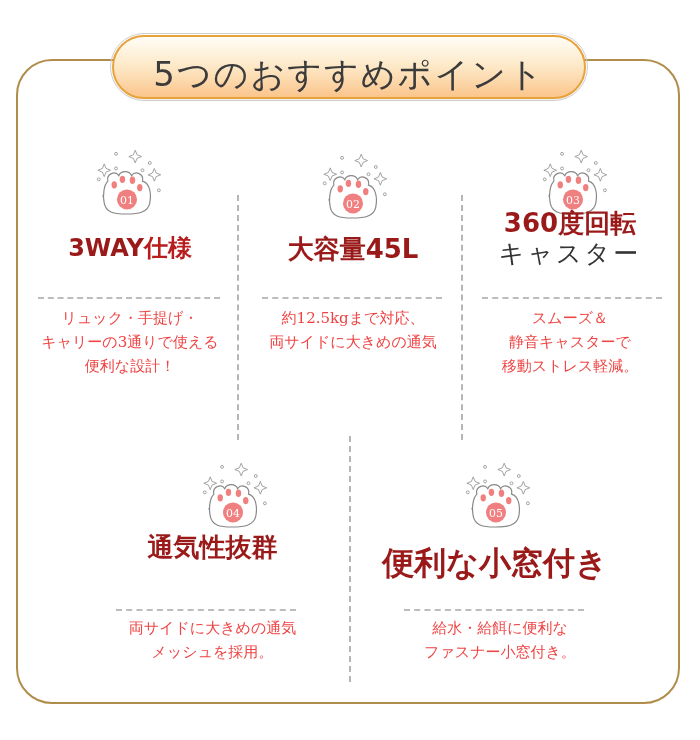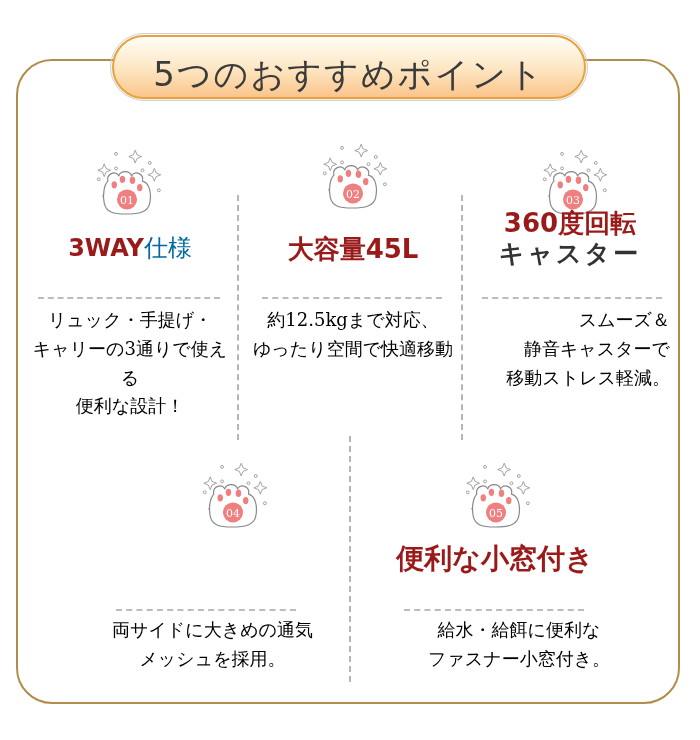--- a/index.html
+++ b/index.html
@@ -28,27 +28,27 @@
   .vdash { position: absolute; width: 0; border-left: 2px dashed #b5b5b5; }
   .hdash { position: absolute; height: 0; border-top: 2px dashed #bcbcbc; }
 
   .paw { position: absolute; width: 82px; height: 82px; text-align: right; }
 
   .heading {
     position: absolute; text-align: center;
     font-family: "DejaVu Sans", sans-serif;
     font-weight: bold; color: #9a1a1a; line-height: 1.2;
   }
-  .heading .sub { font-weight: bold; color: #333; display: block; }
-  .heading .suffix { font-weight: normal; color: #0369a1; }
+  .heading .sub { font-weight: normal; color: #333; display: block; }
+  .heading .suffix { font-weight: bold; color: #b91c1c; }
 
   .desc {
     position: absolute; text-align: center;
     font-family: "DejaVu Serif", serif;
-    font-size: 18px; color: #000000; line-height: 1.6;
+    font-size: 15px; color: #ef4444; line-height: 1.6;
     white-space: pre-line;
   }
 </style>
 </head>
 <body>
 
 <div class="frame"></div>
 
 <div class="title-pill">
   <span>5つのおすすめポイント</span>
@@ -92,64 +92,65 @@
   </svg>
 </div>
 <div class="heading" style="left:30px; top:234px; width:200px; font-size:24px;">
   <span>3WAY</span><span class="suffix">仕様</span>
 </div>
 <div class="hdash" style="left:38px; top:297px; width:182px;"></div>
 <div class="desc" style="left:25px; top:306px; width:210px;">リュック・手提げ・
 キャリーの3通りで使える
 便利な設計！</div>
 
-<div class="paw" style="left:312px; top:136px;">
+<div class="paw" style="left:312px; top:146px;">
   <svg width="82" height="82" viewBox="0 0 90 80">
       <use href="#paw-shape"></use>
     <text x="45" y="63" text-anchor="middle" font-family="DejaVu Serif, serif" font-size="12" fill="#ffffff">02</text>
   </svg>
 </div>
 <div class="heading" style="left:248px; top:234px; width:210px; font-size:26px;">
   <span>大容量45L</span>
 </div>
 <div class="hdash" style="left:262px; top:297px; width:180px;"></div>
 <div class="desc" style="left:248px; top:306px; width:210px;">約12.5kgまで対応、
-ゆったり空間で快適移動</div>
+両サイドに大きめの通気</div>
 
 <div class="paw" style="left:532px; top:142px;">
   <svg width="82" height="82" viewBox="0 0 90 80">
       <use href="#paw-shape"></use>
     <text x="45" y="63" text-anchor="middle" font-family="DejaVu Serif, serif" font-size="12" fill="#ffffff">03</text>
   </svg>
 </div>
 <div class="heading" style="left:470px; top:208px; width:200px; font-size:26px;">
   <span>360度回転</span>
   <span class="sub" style="font-size:25px; letter-spacing:3px;">キャスター</span>
 </div>
 <div class="hdash" style="left:482px; top:297px; width:180px;"></div>
-<div class="desc" style="left:470px; top:306px; width:200px;text-align:right;">スムーズ＆
+<div class="desc" style="left:470px; top:306px; width:200px;">スムーズ＆
 静音キャスターで
 移動ストレス軽減。</div>
 
 <div class="paw" style="left:192px; top:455px;">
   <svg width="82" height="82" viewBox="0 0 90 80">
       <use href="#paw-shape"></use>
     <text x="45" y="63" text-anchor="middle" font-family="DejaVu Serif, serif" font-size="12" fill="#ffffff">04</text>
   </svg>
 </div>
 <div class="heading" style="left:100px; top:532px; width:225px; font-size:26px;">
+  <span>通気性抜群</span>
 </div>
 <div class="hdash" style="left:116px; top:609px; width:180px;"></div>
 <div class="desc" style="left:100px; top:616px; width:225px;">両サイドに大きめの通気
 メッシュを採用。</div>
 
 <div class="paw" style="left:455px; top:455px;">
   <svg width="82" height="82" viewBox="0 0 90 80">
       <use href="#paw-shape"></use>
     <text x="45" y="63" text-anchor="middle" font-family="DejaVu Serif, serif" font-size="12" fill="#ffffff">05</text>
   </svg>
 </div>
-<div class="heading" style="left:375px; top:544px; width:240px; font-size:28px;font-family:Liberation Mono, monospace;">
+<div class="heading" style="left:375px; top:544px; width:240px; font-size:32px;">
   <span>便利な小窓付き</span>
 </div>
 <div class="hdash" style="left:404px; top:609px; width:180px;"></div>
-<div class="desc" style="left:404px; top:616px; width:230px;">給水・給餌に便利な
+<div class="desc" style="left:385px; top:616px; width:230px;">給水・給餌に便利な
 ファスナー小窓付き。</div>
 
 </body></html>

